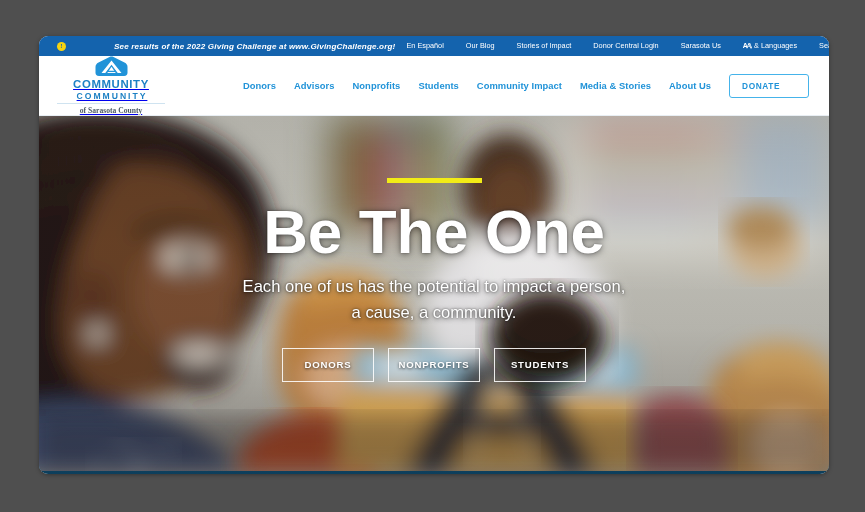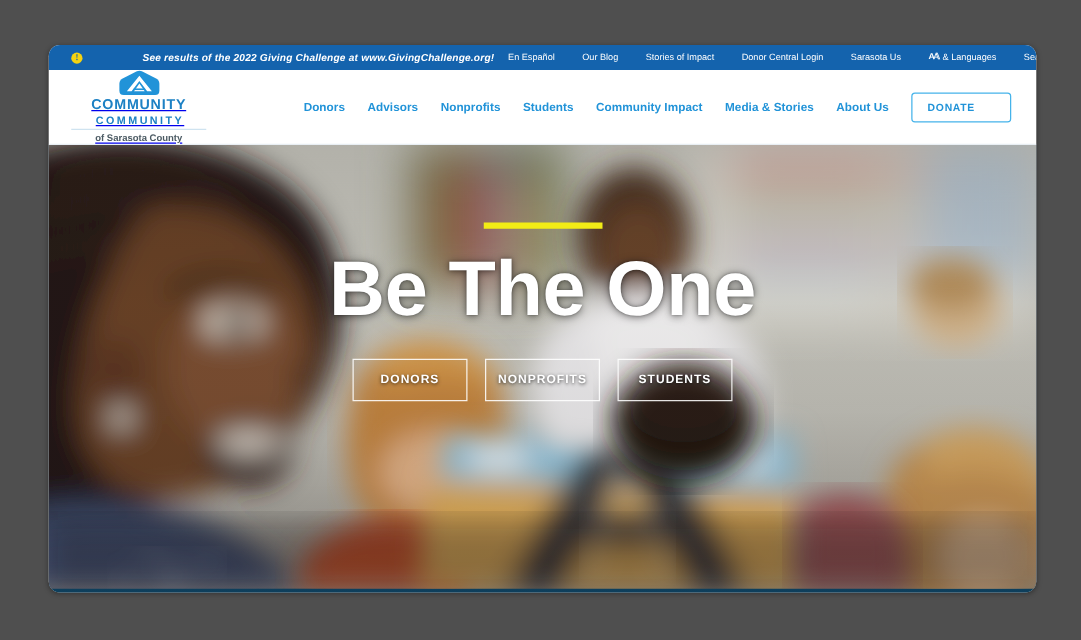--- a/index.html
+++ b/index.html
@@ -149,20 +149,21 @@
     width: 100%;
     text-align: center;
   }
 
   #logo-county {
     font-size: 7.6px;
     font-weight: bold;
     color: #4b5a63;
     line-height: 12px;
     margin-top: 1px;
+    font-family: Liberation Serif, serif;
   }
 
   #main-nav {
     margin-left: auto;
     display: flex;
     align-items: center;
     gap: 0;
   }
 
   .nav-link {
@@ -470,20 +471,24 @@
         </g>
 
         <rect x="0" y="300" width="790" height="55" fill="#1b1512" opacity="0.30" filter="url(#softblur)"></rect>
       </svg>
 
       <div id="hero-overlay"></div>
 
       <div id="hero-content">
         <div id="hero-rule"></div>
         <h1 id="hero-title">Be The One</h1>
+        <p id="hero-subtitle">
+          <span>Each one of us has the potential to impact a person,</span><br>
+          <span>a cause, a community.</span>
+        </p>
         <div id="hero-buttons">
           <button class="hero-cta">DONORS</button>
           <button class="hero-cta">NONPROFITS</button>
           <button class="hero-cta">STUDENTS</button>
         </div>
       </div>
     </div>
 
   </div>
 </div>

